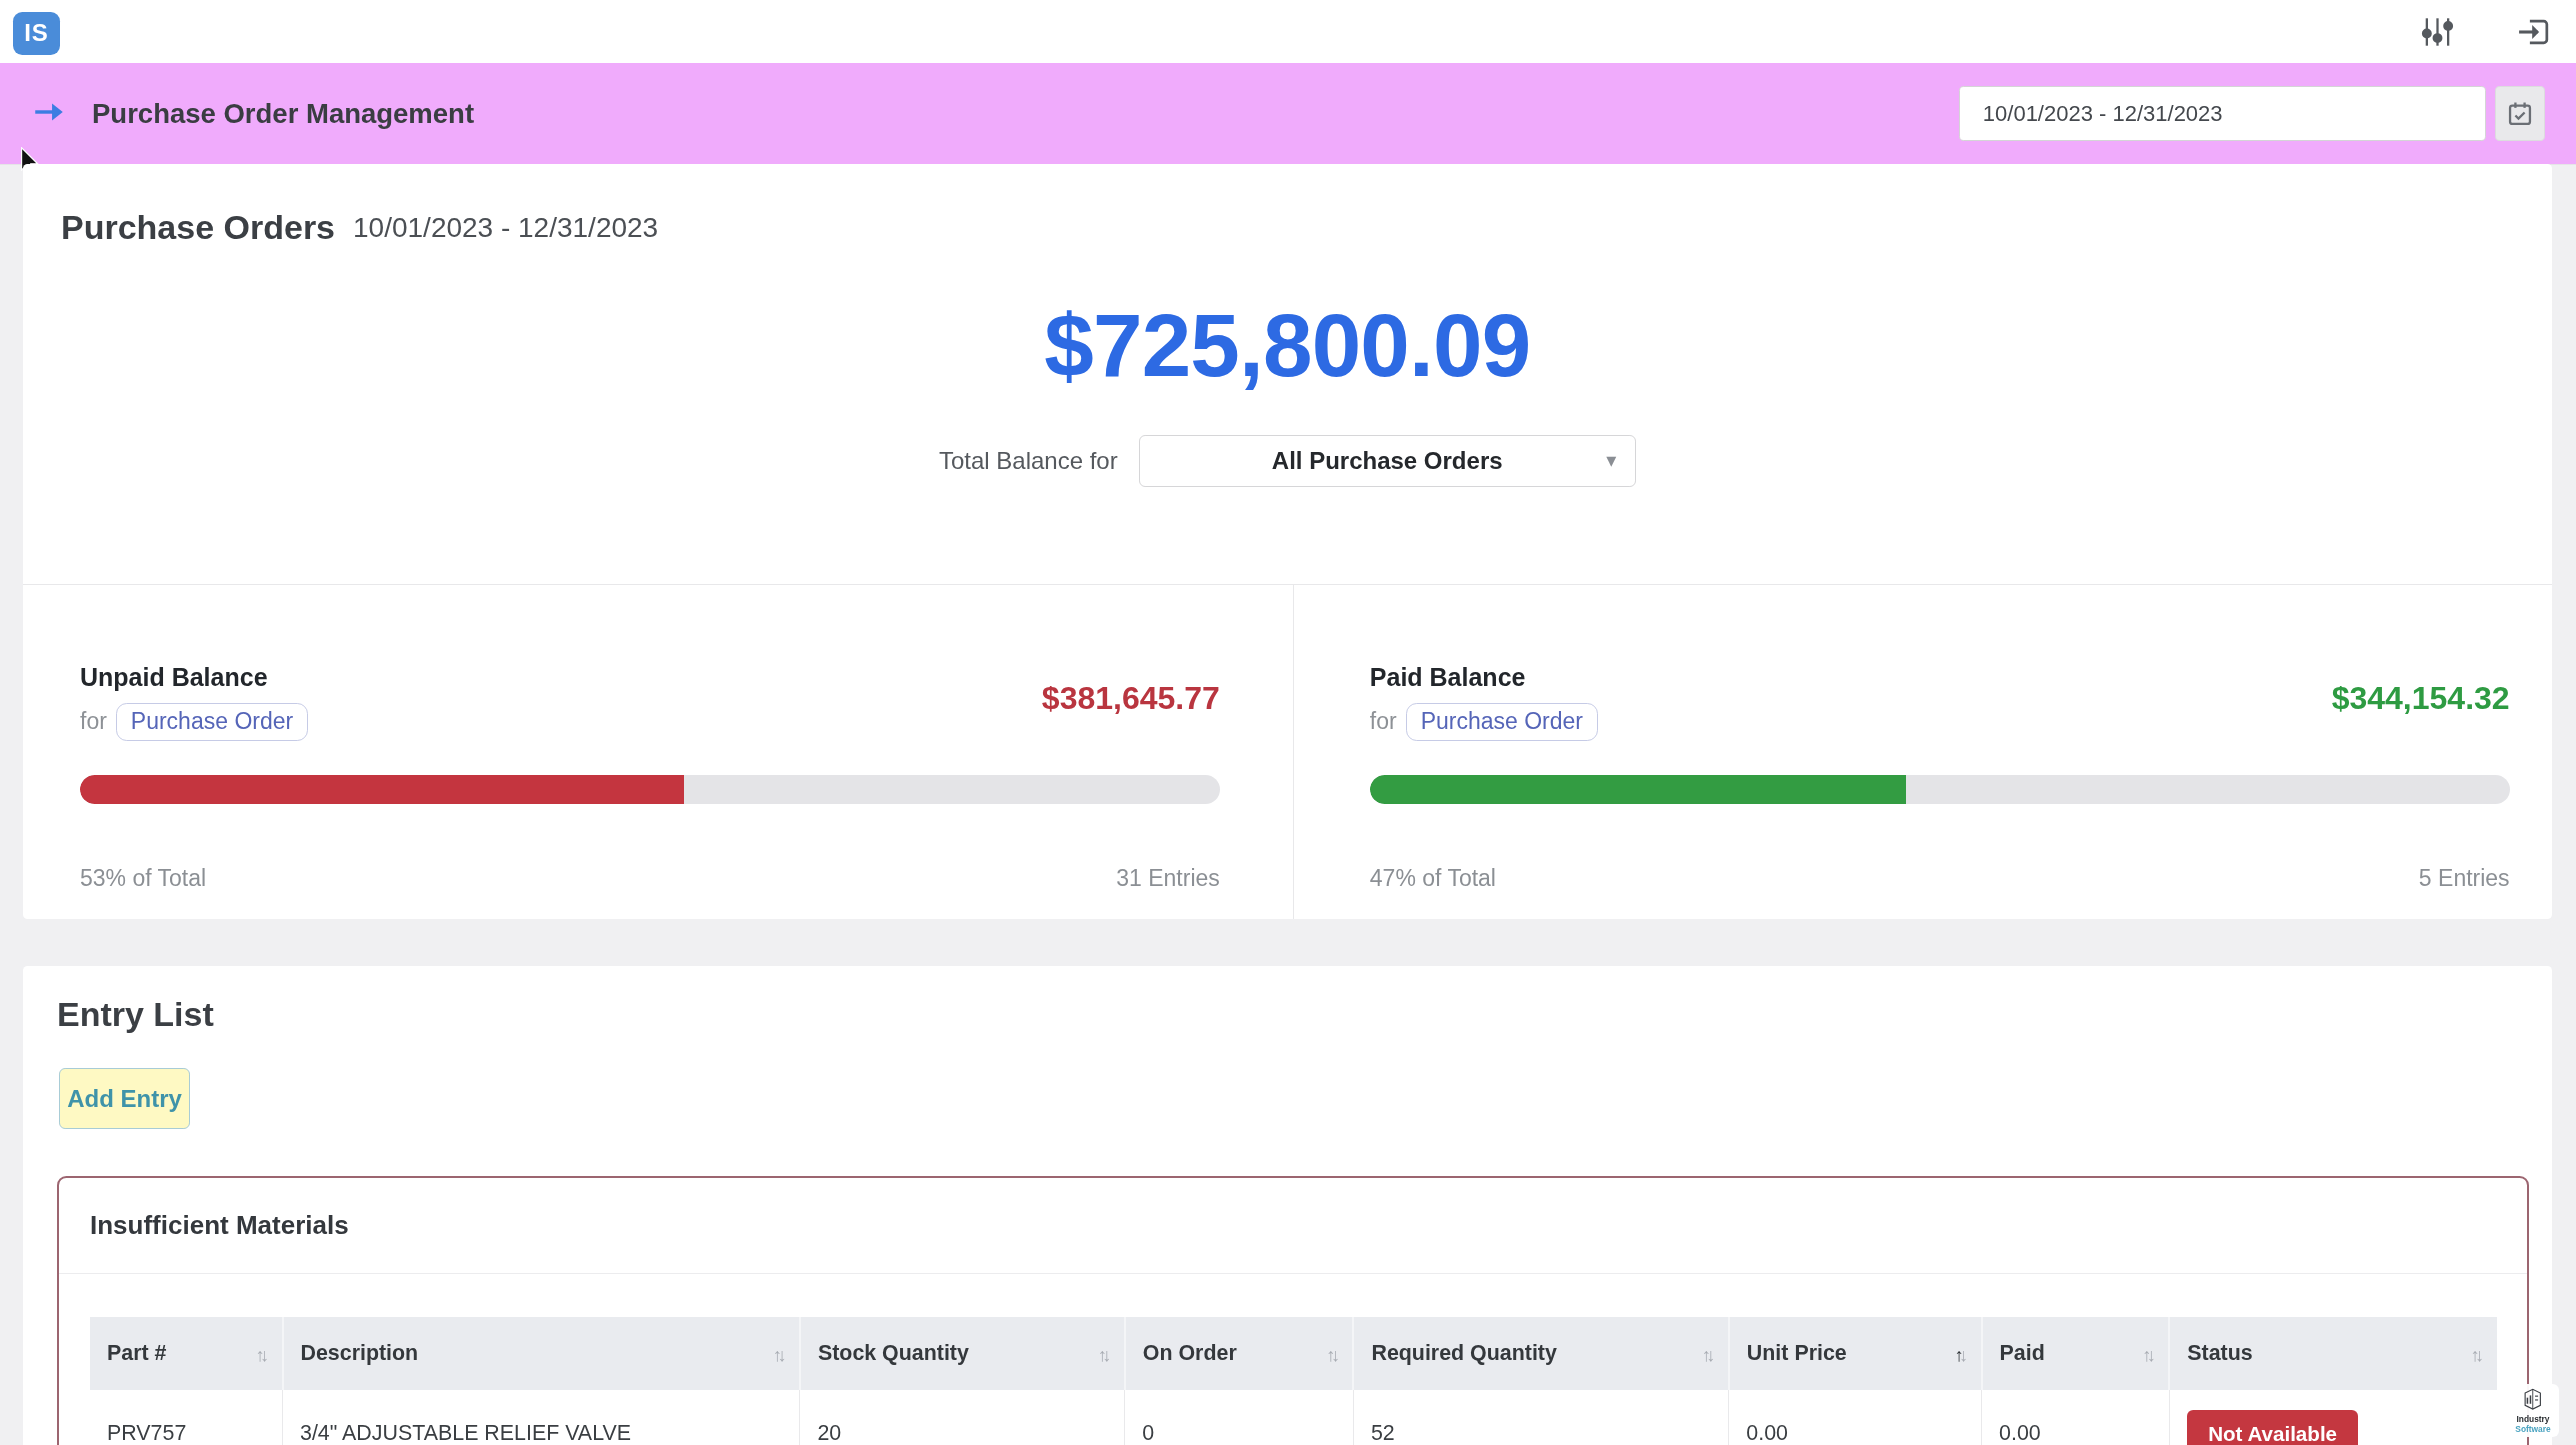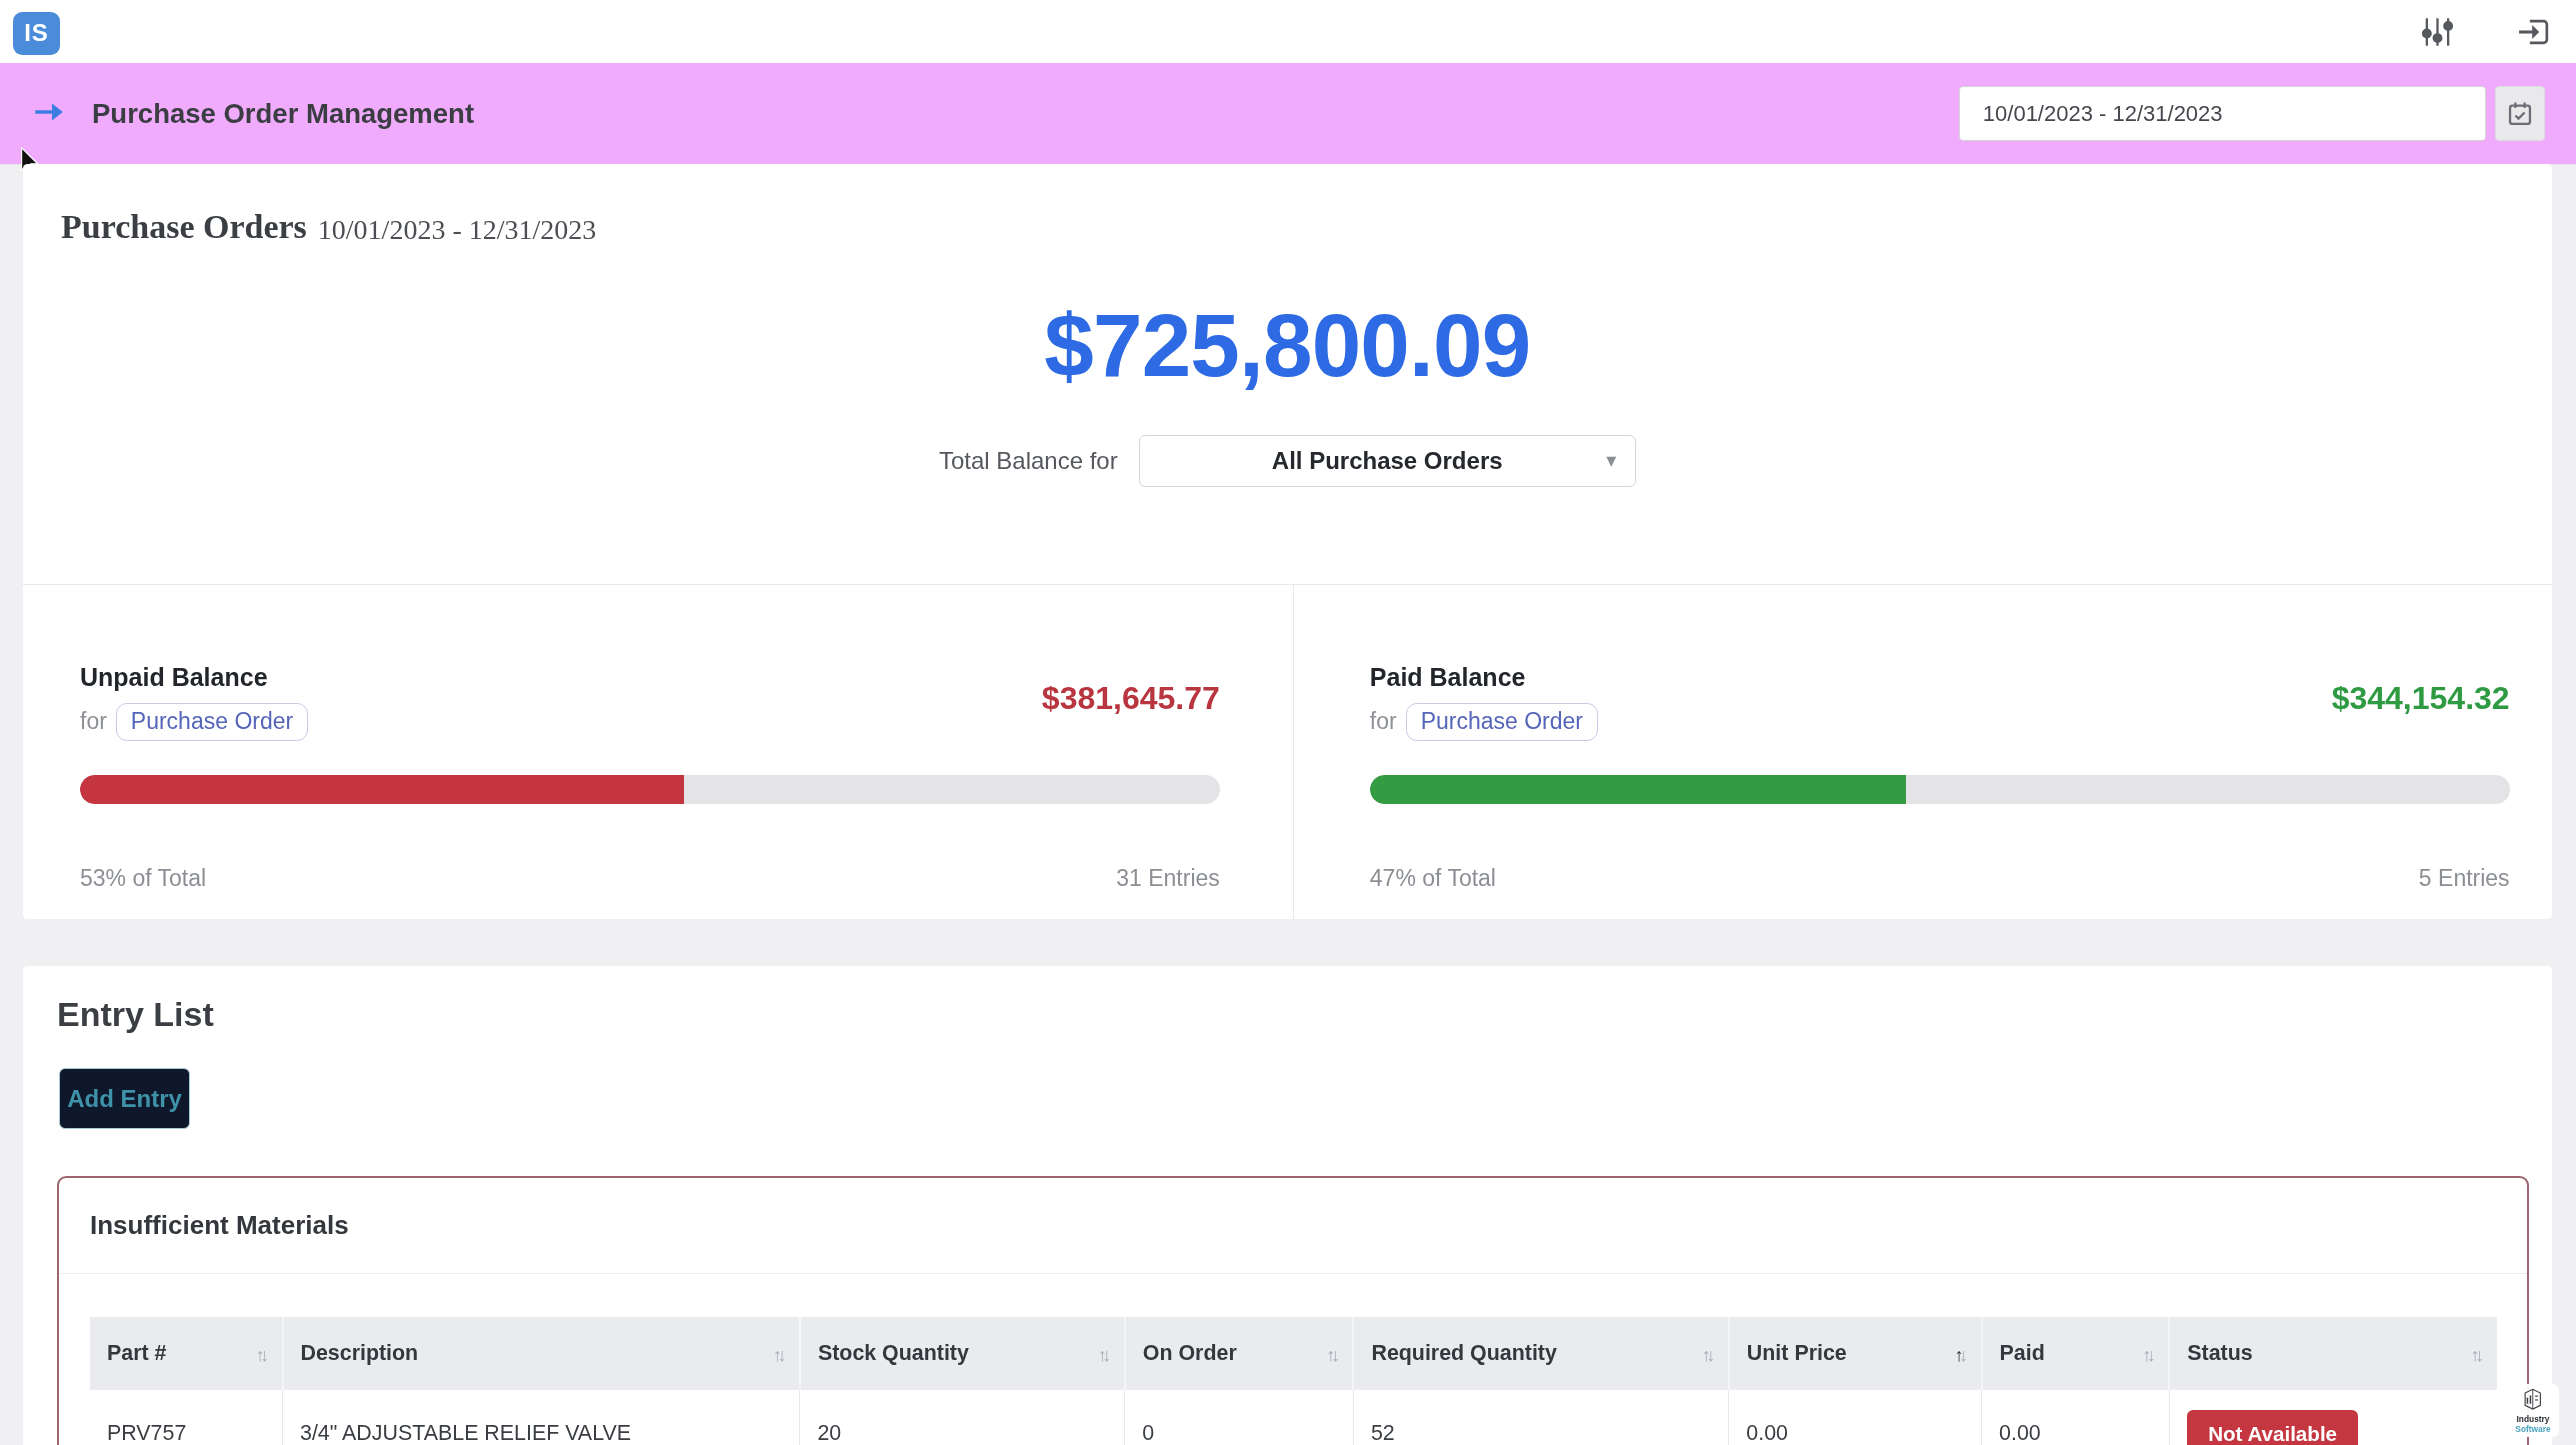--- a/index.html
+++ b/index.html
@@ -29,21 +29,21 @@
   .hb-right { display:flex; align-items:center; gap:9.2px; }
   .date-input { width:527px; height:55px; background:#fff; border:1.5px solid #d4d4d6; border-radius:4.6px;
                 font-size:22px; font-weight:500; color:#44484d; display:flex; align-items:center;
                 padding-left:23px; }
   .cal-btn { width:50px; height:55px; background:#e9e9eb; border:0.8px solid #dcdcde; border-radius:4.6px;
              display:flex; align-items:center; justify-content:center; cursor:pointer; }
 
   
   .summary-panel { position:absolute; top:164px; left:23px; right:24.4px; height:755px;
                    background:#fff; border-radius:4.6px; }
-  .summary-head { padding:44px 0 0 38px; display:flex; align-items:flex-end; gap:11px;font-family:Liberation Serif, serif; }
+  .summary-head { padding:44px 0 0 38px; display:flex; align-items:center; gap:18px; }
   .summary-title { font-size:34px; font-weight:bold; color:#3b3f44; }
   .summary-sub { font-size:28px; color:#4b4f54; }
   .hero { position:absolute; top:130px; left:0; right:0; text-align:center; }
   .total-amount { font-size:89px; font-weight:600; letter-spacing:-0.8px; }
   .scope-row { margin-top:38px; display:flex; align-items:center; justify-content:center; gap:21px; }
   .scope-label { font-size:24px; color:#55595e; }
   .scope-select { width:497px; height:52px; border:1.5px solid #d6d6d8; border-radius:6.1px; background:#fff;
                   display:flex; align-items:center; justify-content:center; position:relative;
                   font-size:24px; font-weight:bold; color:#25282c; cursor:pointer; }
   .scope-caret { position:absolute; right:18.3px; top:50%; transform:translateY(-54%); color:#8a8e94; font-size:20px; }
@@ -62,21 +62,21 @@
   .card-amount { font-size:32px; font-weight:bold; margin-top:17px; }
   .bar-track { margin-top:34px; height:29px; background:#e4e4e7; border-radius:14.5px; overflow:hidden; }
   .bar-fill { height:100%; border-radius:14.5px 0 0 14.5px; }
   .card-foot { display:flex; justify-content:space-between; margin-top:61px;
                font-size:23px; color:#8b8f94; }
 
   
   .entry-panel { position:absolute; top:966px; left:23px; right:24.4px; height:504px;
                  background:#fff; border-radius:4.6px; }
   .entry-title { padding:29px 0 0 34px; font-size:34px; font-weight:bold; color:#3b3f44; }
-  .add-entry-btn { margin:34px 0 0 36px; width:131px; height:61px; background:#0f172a;
+  .add-entry-btn { margin:34px 0 0 36px; width:131px; height:61px; background:#fef9c3;
                    border:1.5px solid #a8ccd6; border-radius:6.1px; font-size:24px; font-weight:bold;
                    color:#3f93a9; cursor:pointer; font-family:inherit; }
 
   .insuff-panel { margin:47px 23px 0 34px; border:2.3px solid #9c6570; border-radius:9.2px;
                   height:367px; background:#fff; overflow:hidden; }
   .insuff-title { padding:32px 0 0 31px; font-size:26px; font-weight:bold; color:#34383d; }
   .insuff-divider { margin-top:32px; border-bottom:0.8px solid #ececee; }
 
   table.materials { width:calc(100% - 61px); margin:43px 31px 0 31px; border-collapse:collapse; table-layout:fixed; }
   .materials col:nth-child(1){width:8%;}  .materials col:nth-child(2){width:21.5%;}

